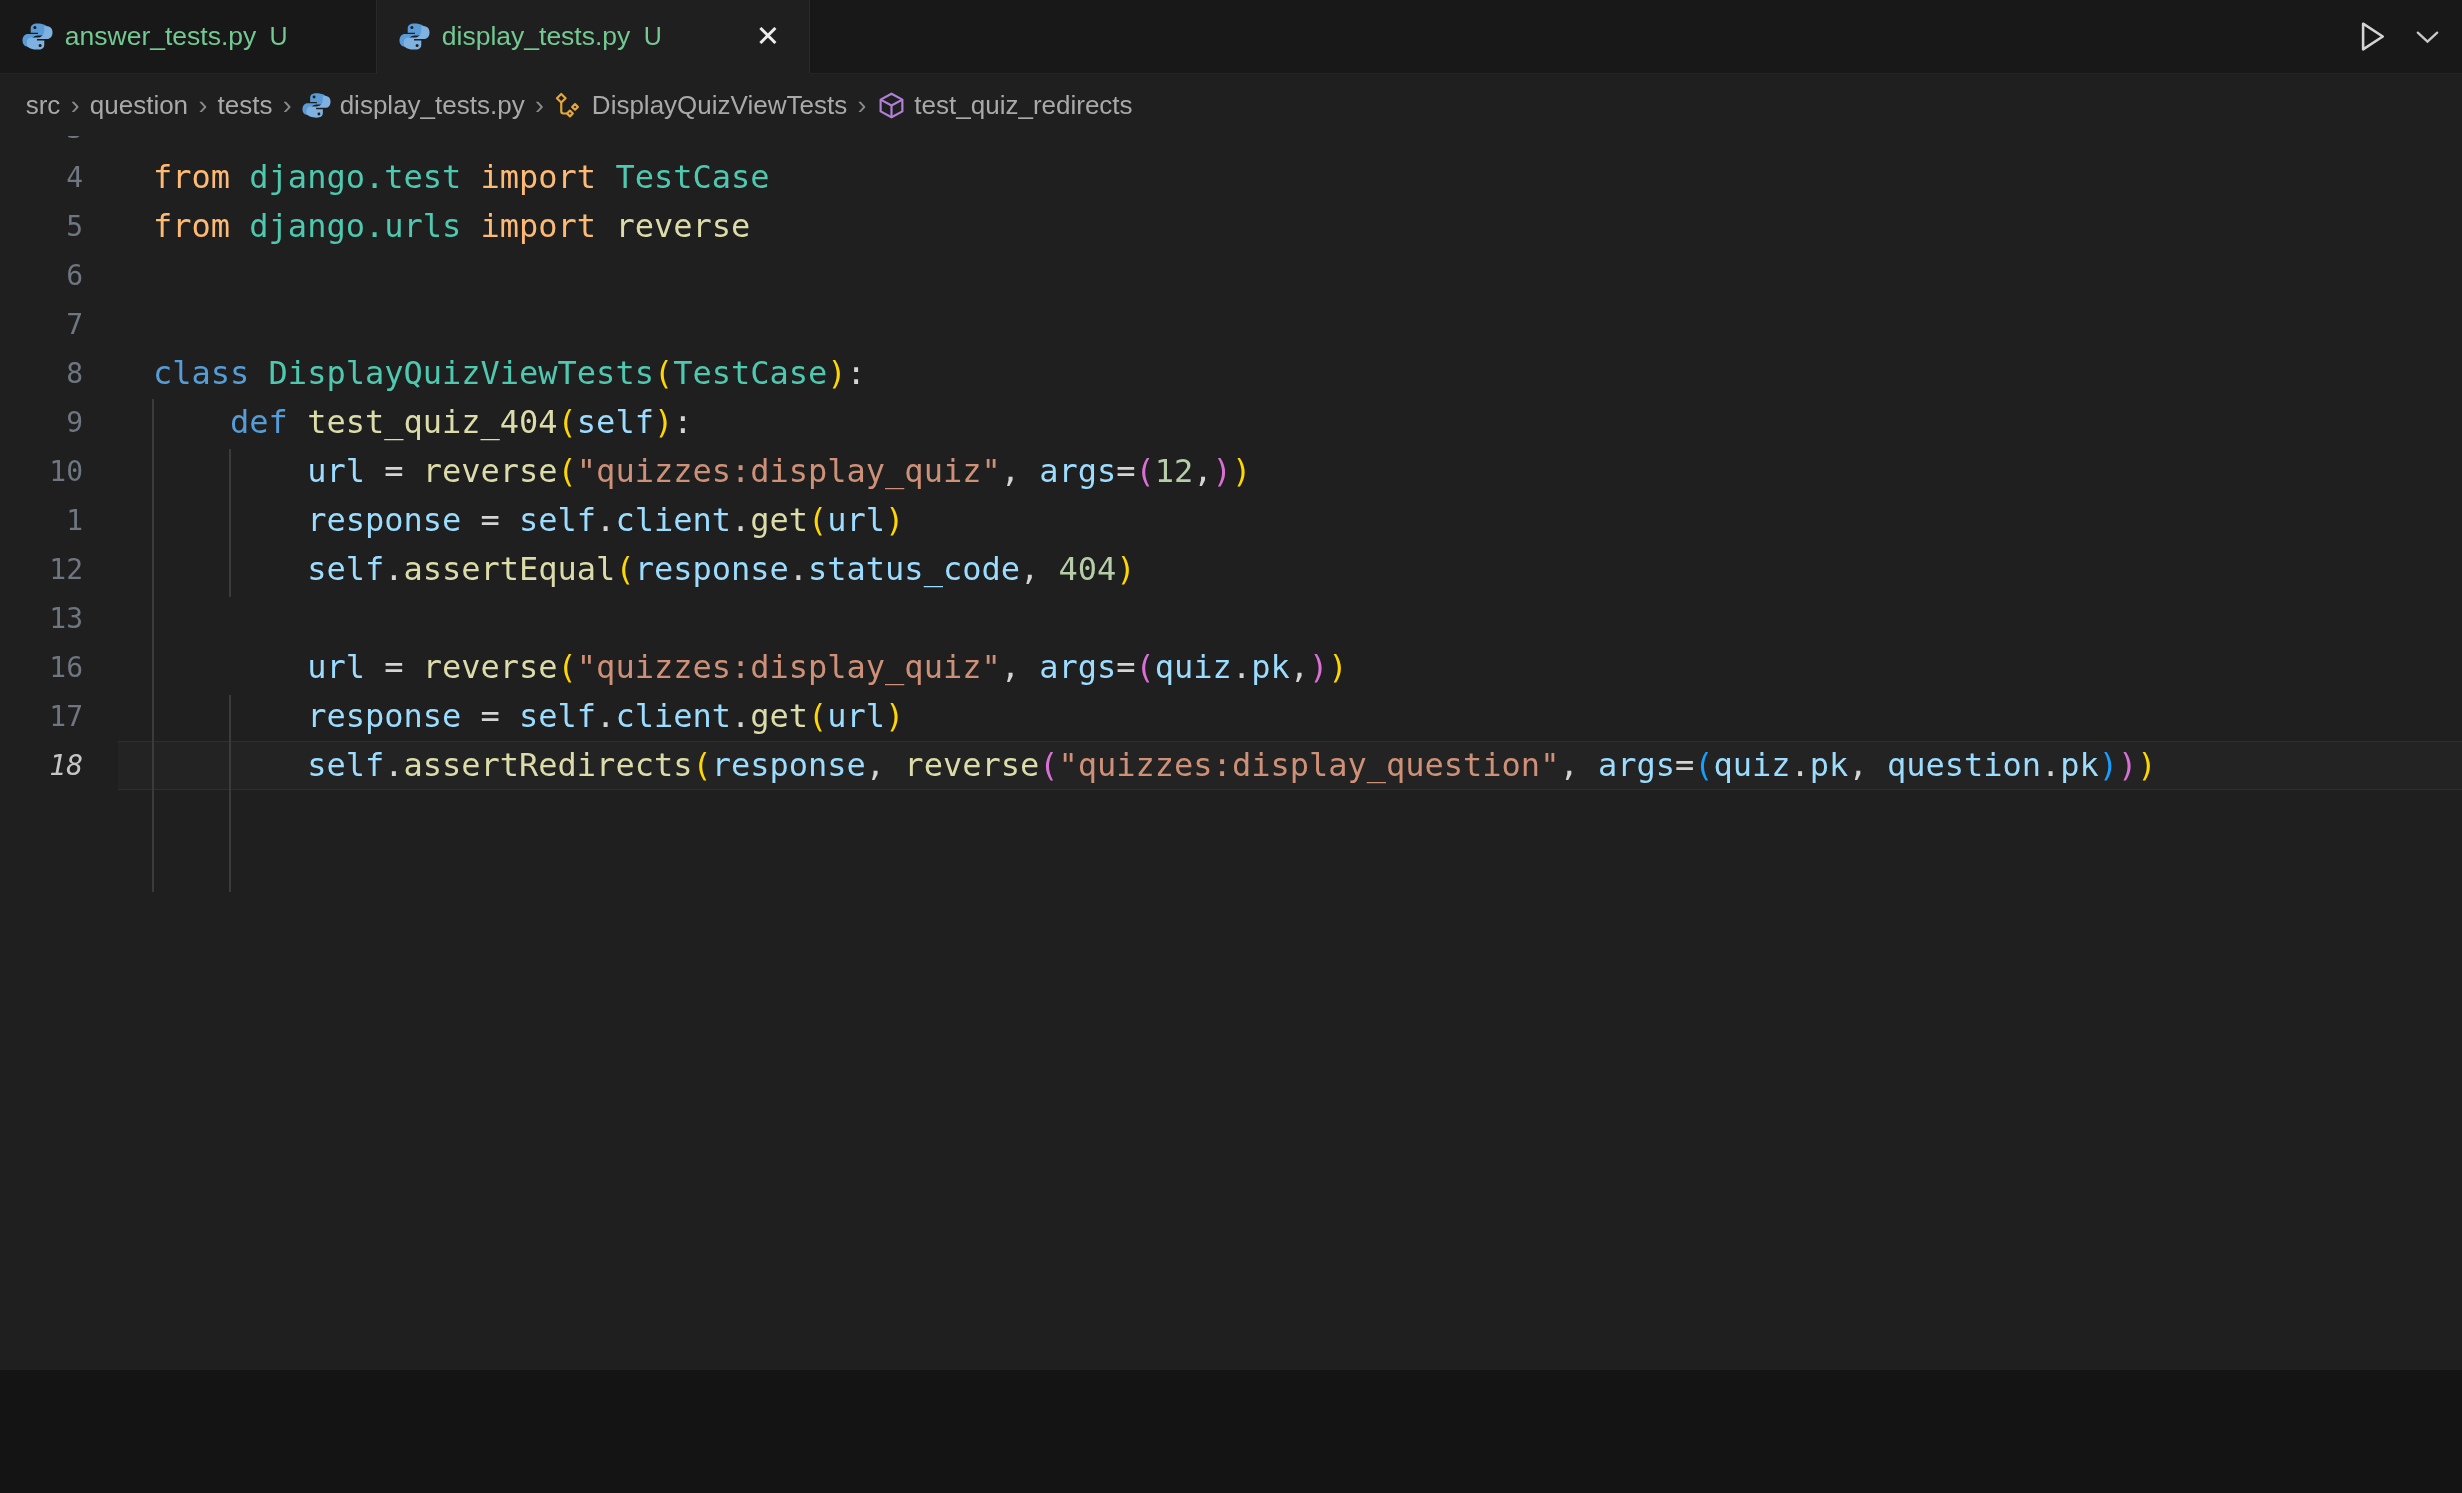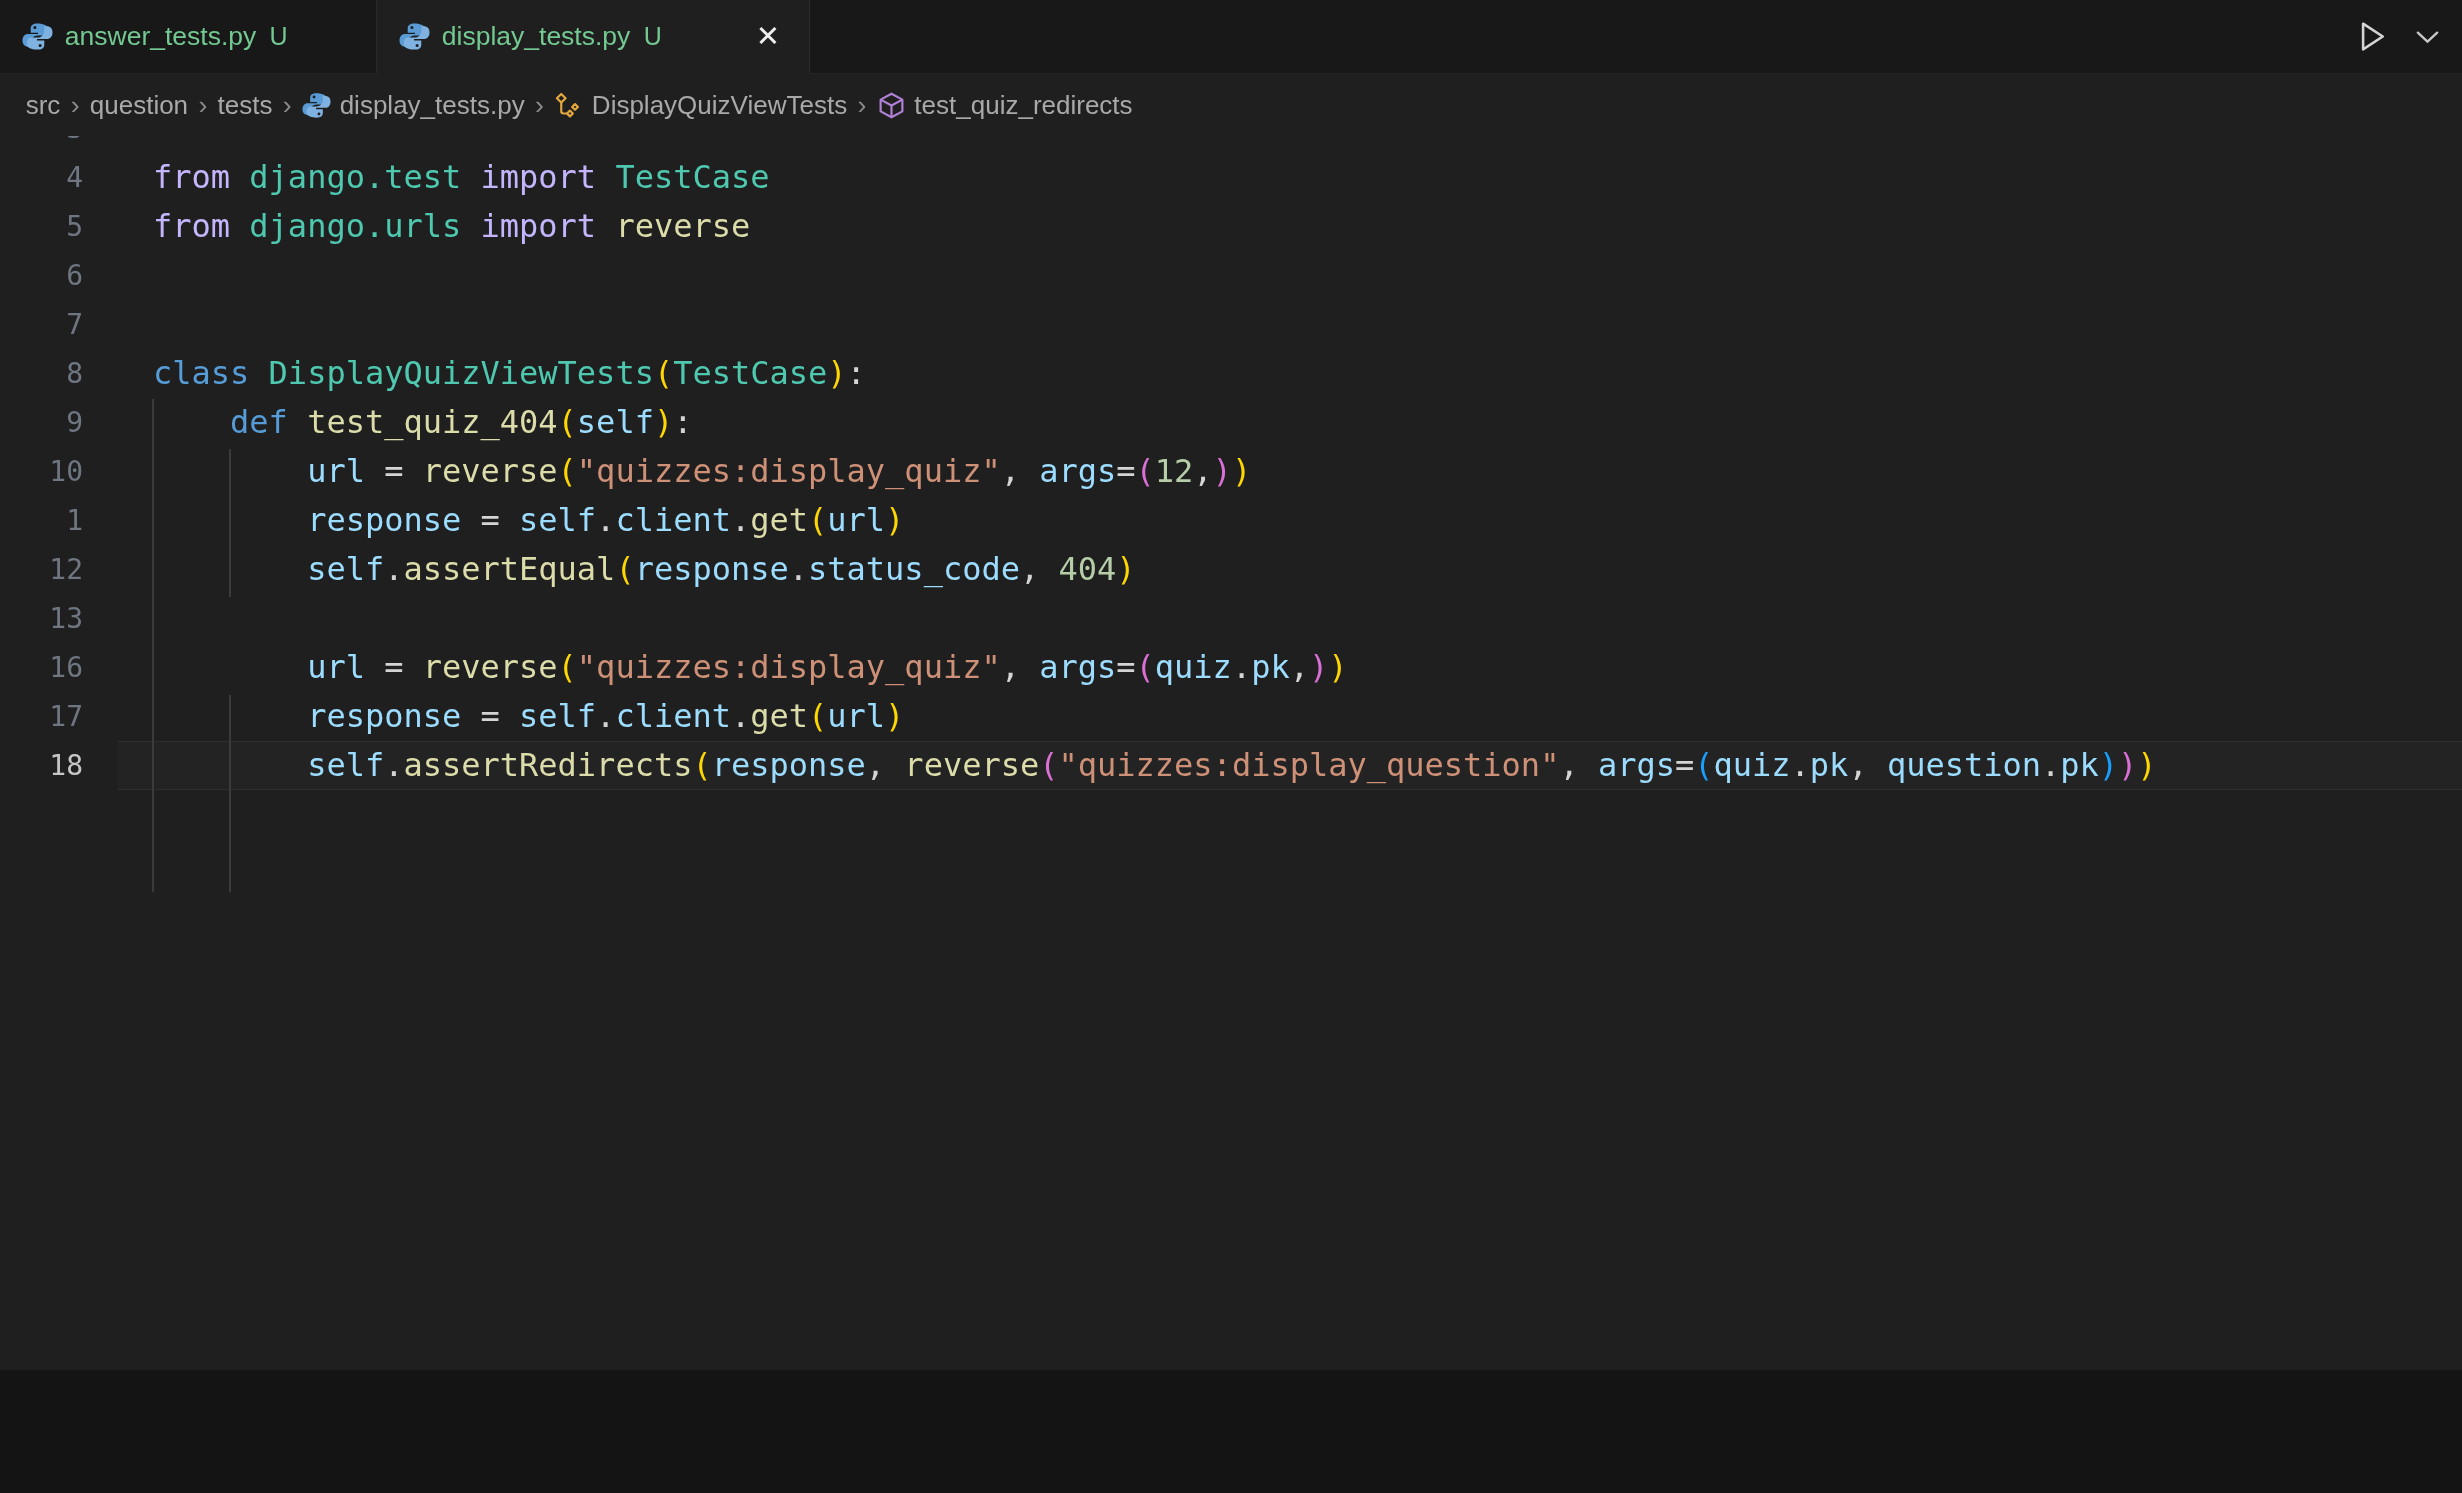--- a/index.html
+++ b/index.html
@@ -51,40 +51,40 @@
     overflow:hidden;
     font-family:"DejaVu Sans Mono","Liberation Mono",monospace;
     font-size:32px; line-height:49px;
   }
   #code-lines .line { display:flex; width:100%; height:49px; }
   #code-lines .line:first-child { margin-top:-32px; }
   .ln {
     flex:none; width:118px; padding-right:35px; text-align:right;
     font-size:28px; color:var(--line-number,#6e7681);
   }
-  .line.active .ln { color:var(--line-number-active,#c6c6c6); }
+  .line.active .ln { color:var(--line-number-active,#c6c6c6);font-style:italic; }
   .code { flex:1; white-space:pre; padding-left:35px; color:#d4d4d4; }
   .line.active .code {
     background:var(--active-line-bg,#232323);
     border-top:1.5px solid var(--active-line-border,#2f2f2f);
     border-bottom:1.5px solid var(--active-line-border,#2f2f2f);
     line-height:46px;
   }
   .guide {
     position:absolute; width:1.5px; background:var(--indent-guide,#3b3b3b);
     z-index:2; pointer-events:none;
   }
   #guide-class  { left:152px; top:263px; height:493px; }
   #guide-body-1 { left:229px; top:313px; height:148px; }
   #guide-body-2 { left:229px; top:559px; height:197px; }
   
   .hscroll-strip { position:absolute; left:0; right:0; top:1484px; height:7.4px; background:var(--bottom-strip,#2e2e2e); }
   .bottom-edge   { position:absolute; left:0; right:0; top:1491px; height:2.9px;  background:var(--bottom-edge,#e7e7e7); }
 </style>
-<style>.tok-kwi{color:#c4b5fd}.tok-kwd{color:#569cd6}.tok-typ{color:#4ec9b0}.tok-fn{color:#dcdcaa}.tok-var{color:#9cdcfe}.tok-str{color:#ce9178}.tok-num{color:#b5cea8}.tok-op{color:#d4d4d4}.tok-b1{color:#ffd700}.tok-b2{color:#da70d6}.tok-b3{color:#179fff}</style></head>
+<style>.tok-kwi{color:#fdba74}.tok-kwd{color:#569cd6}.tok-typ{color:#4ec9b0}.tok-fn{color:#dcdcaa}.tok-var{color:#9cdcfe}.tok-str{color:#ce9178}.tok-num{color:#b5cea8}.tok-op{color:#d4d4d4}.tok-b1{color:#ffd700}.tok-b2{color:#da70d6}.tok-b3{color:#179fff}</style></head>
 <body>
 
 <div class="app">
 
   <div class="tabbar">
     <div class="tab inactive">
       <svg class="py-icon" viewBox="0 0 64 64">
         <path fill="#5b9bd5" d="M32 5c-9 0-14 3.2-14 10.2V24h15v3H12.6C5.7 27 1 32.6 1 40.5S5.7 53 12.6 53H18v-9c0-8 6.3-14.3 14.2-14.3H44c6 0 10-4 10-10v-4.5C54 8.2 41 5 32 5zm-5.4 5.1a3.2 3.2 0 1 1 0 6.4 3.2 3.2 0 0 1 0-6.4z"></path>
         <path fill="#7fb2e0" d="M32 59c9 0 14-3.2 14-10.2V40H31v-3h20.4C58.3 37 63 31.4 63 23.5S58.3 11 51.4 11H46v9c0 8-6.3 14.3-14.2 14.3H20c-6 0-10 4-10 10v4.5C10 55.8 23 59 32 59zm5.4-5.1a3.2 3.2 0 1 1 0-6.4 3.2 3.2 0 0 1 0 6.4z"></path>
       </svg>

